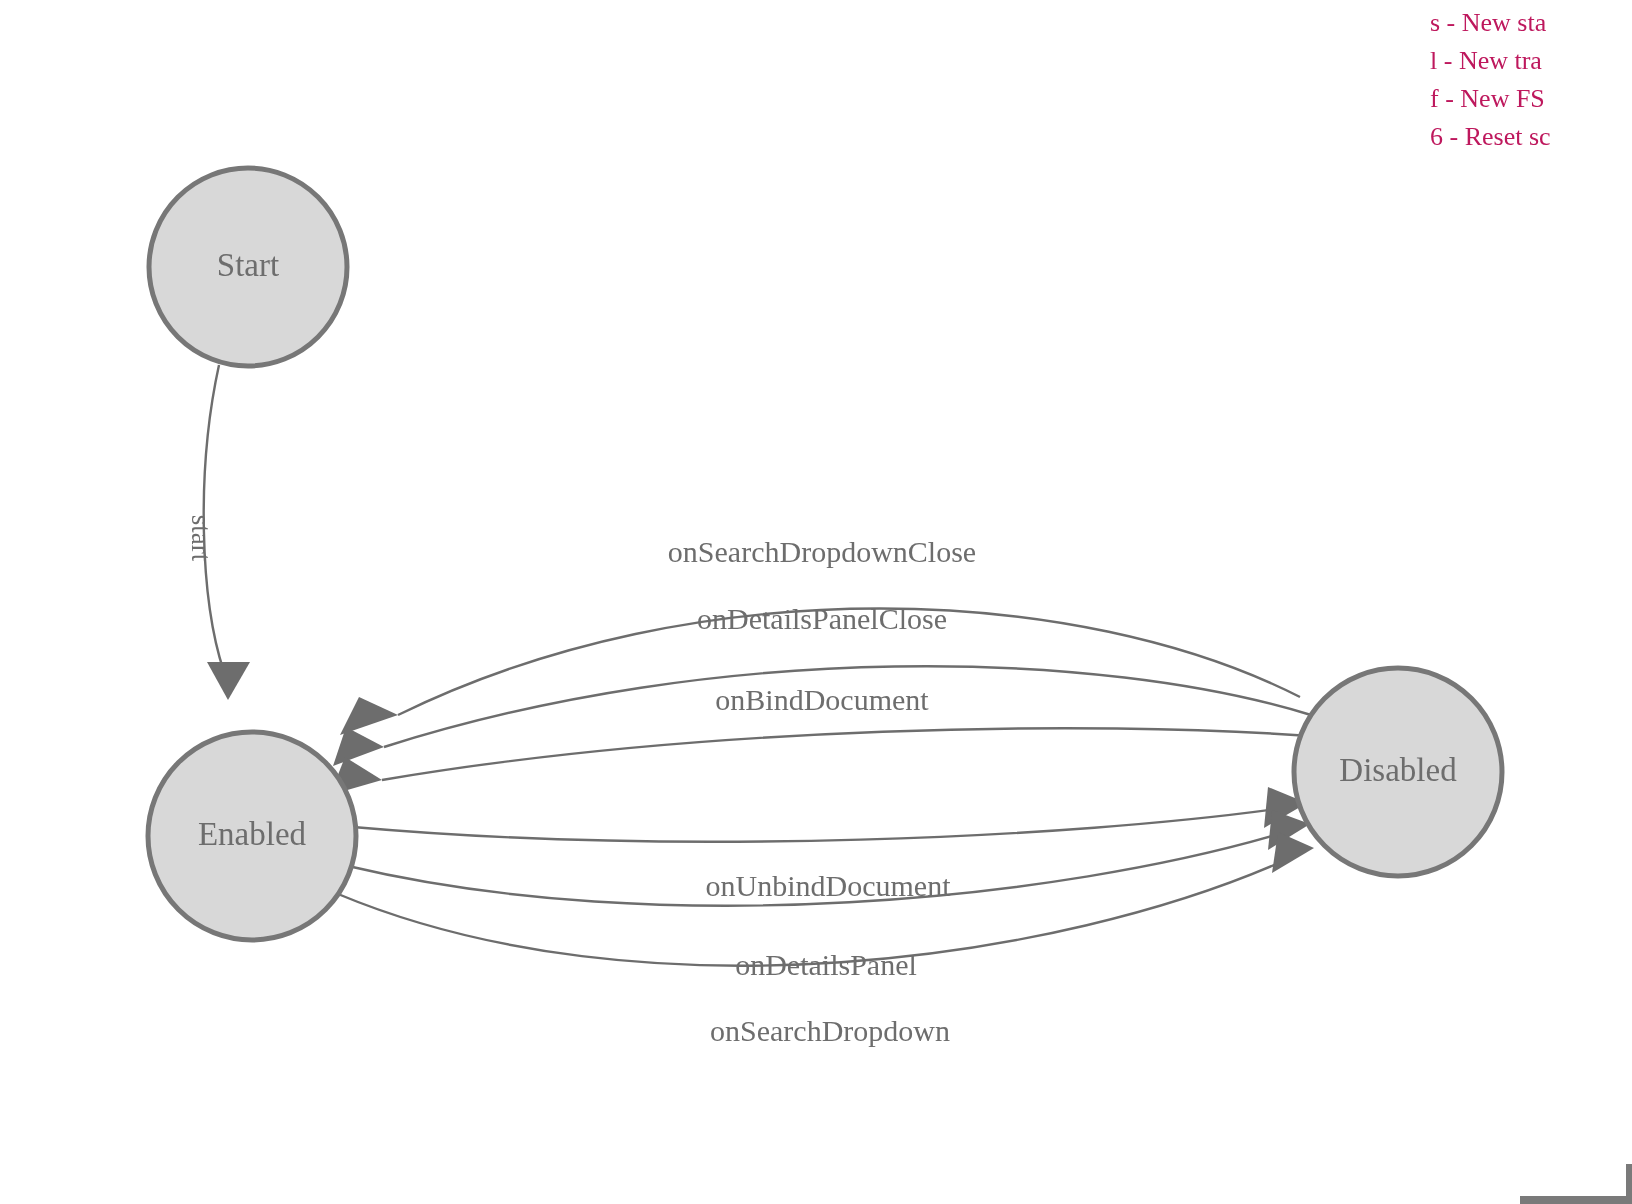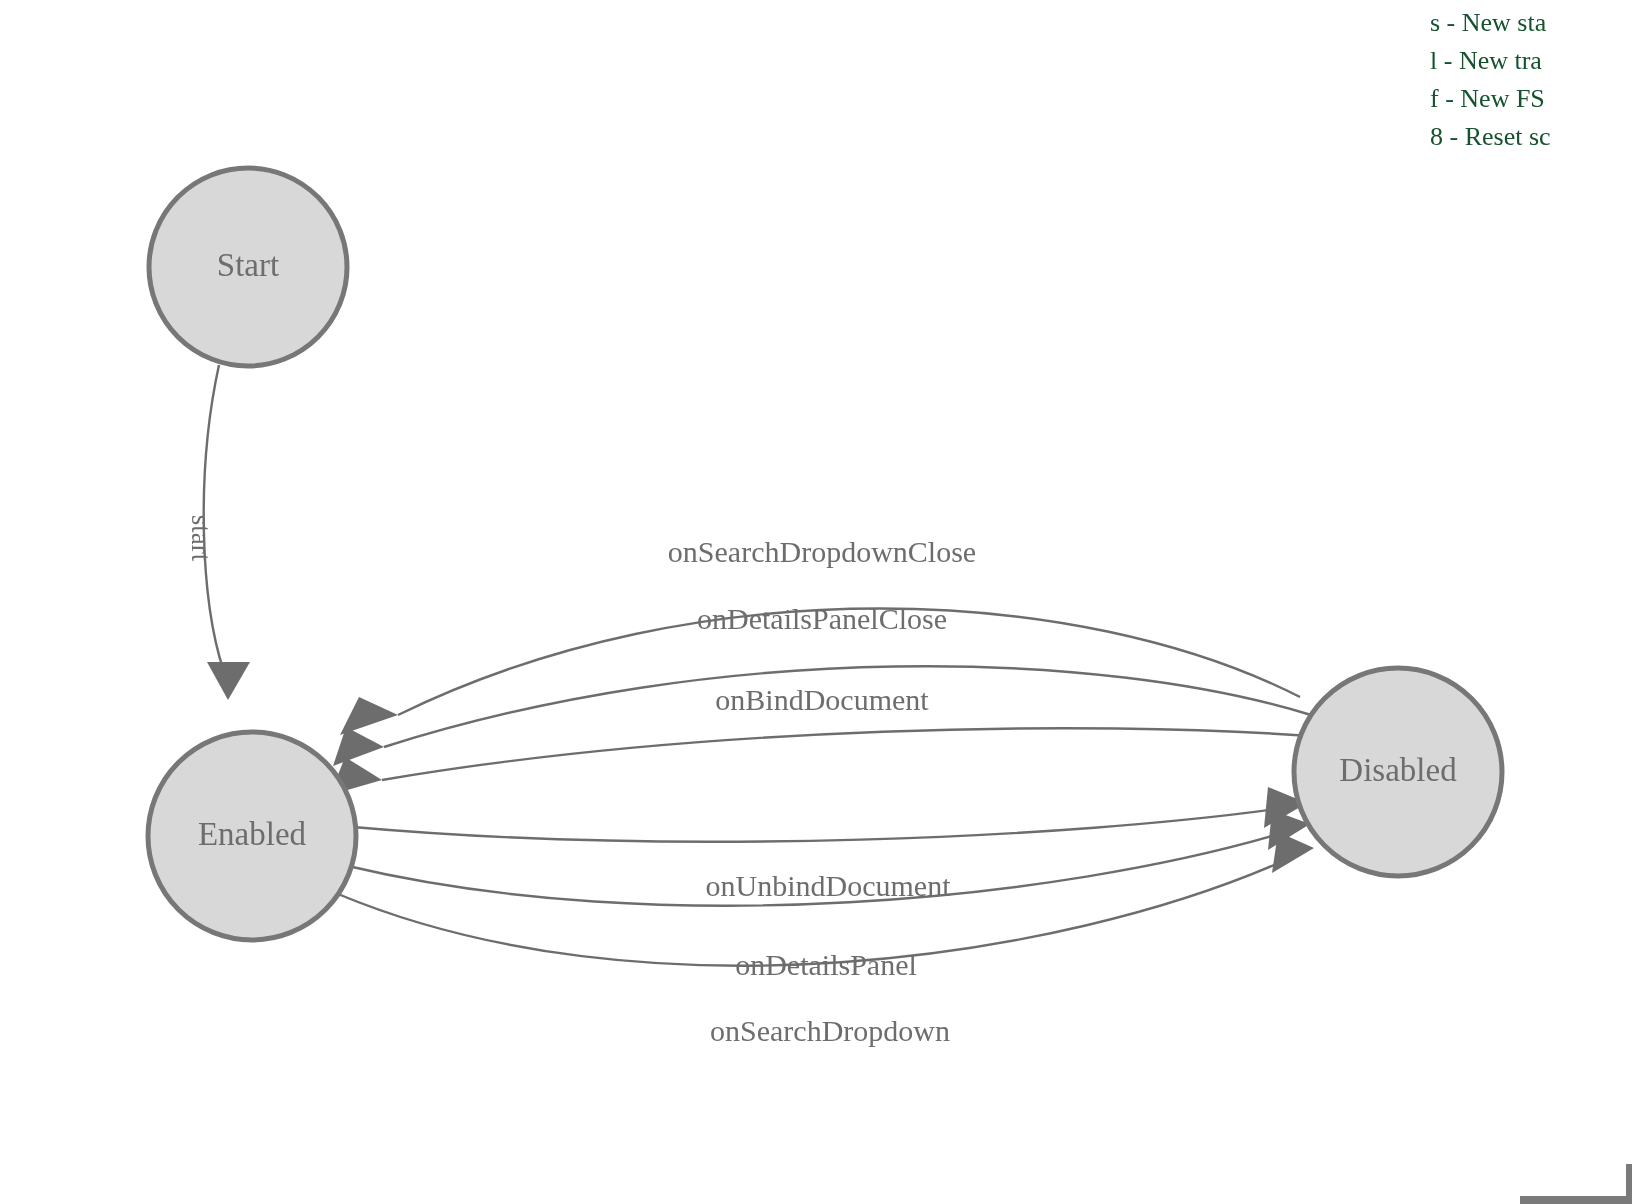--- a/index.html
+++ b/index.html
@@ -26,21 +26,21 @@
   .help-overlay {
     position: absolute;
     left: 1430px;
     top: 0px;
     width: 202px;
     overflow: hidden;
     white-space: nowrap;
     font-family: "Liberation Serif", "DejaVu Serif", serif;
     font-size: 26px;
     line-height: 38px;
-    color: #14532d;
+    color: #be185d;
     padding-top: 4px;
     pointer-events: none;
   }
   .help-line {
     white-space: nowrap;
   }
 
   .scroll-corner {
     position: absolute;
     right: 0;
@@ -166,19 +166,19 @@
   <text class="edge-label" x="826" y="975">onDetailsPanel</text>
 
   <text class="edge-label" x="830" y="1041">onSearchDropdown</text>
 
 </svg>
 
 <div class="help-overlay">
   <div class="help-line">s - New sta</div>
   <div class="help-line">l - New tra</div>
   <div class="help-line">f - New FS</div>
-  <div class="help-line">8 - Reset sc</div>
+  <div class="help-line">6 - Reset sc</div>
 </div>
 
 <div class="scroll-corner">
   <div class="h-track"></div>
   <div class="v-track"></div>
 </div>
 
 </body></html>

